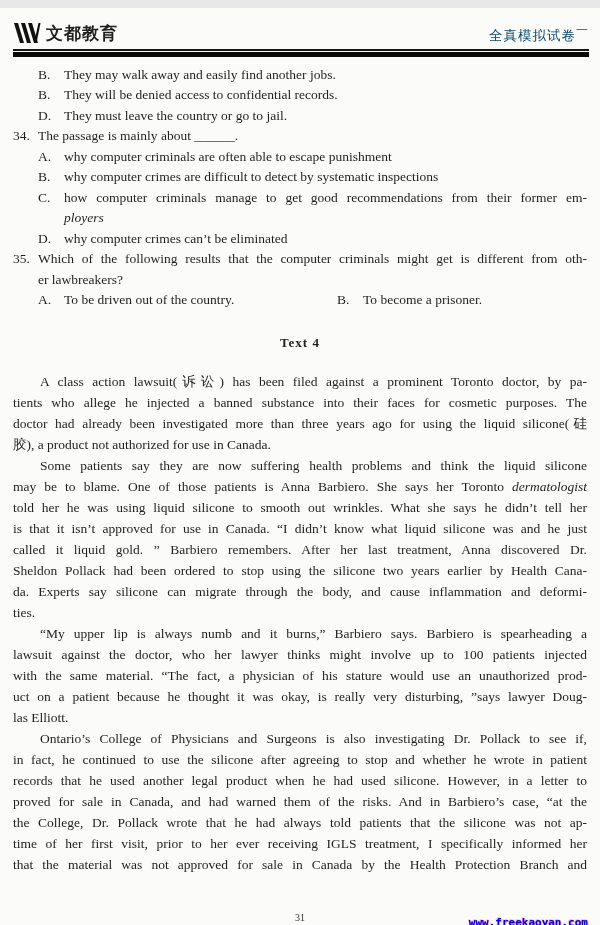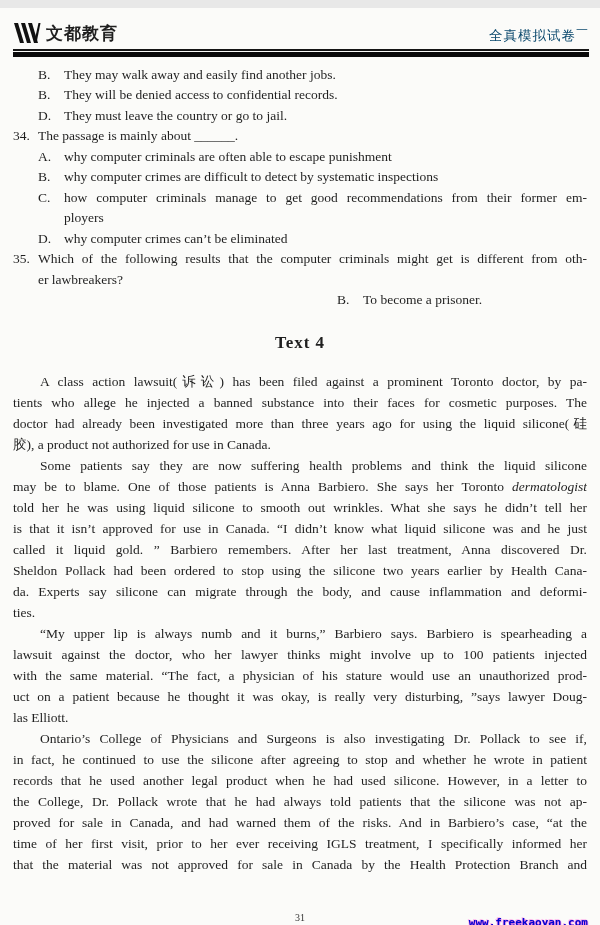--- a/index.html
+++ b/index.html
@@ -19,26 +19,26 @@
   .rule-thin  { height:1.5px; background:#161616; margin-top:3px; }
   .rule-thick { height:4.5px; background:#0a0a0a; margin-top:1.5px; }
   
   .content { margin:8px 13px 0 13px; font-size:13.5px; }
   .line { white-space:normal; overflow:hidden; }
   #questions .line { line-height:20.5px; height:20.5px; }
   #passage  .line { line-height:21px;   height:21px; }
   .j { text-align:justify; text-align-last:justify; }
   .opt   { padding-left:25px; }
   .cont1 { padding-left:25px; }
-  .cont2 { padding-left:51px; }
+  .cont2 { padding-left:51px;font-style:italic; }
   .lbl    { display:inline-block; width:26px; }
   .numlbl { display:inline-block; width:25px; }
   .cols { position:relative; padding-left:25px; }
   .cols .col2 { position:absolute; left:324px; top:0; }
-  .heading { text-align:center; font-weight:bold; font-size:17px;
+  .heading { text-align:center; font-weight:bold; font-size:13px;
              line-height:24px; margin:20px 0 16px 0; letter-spacing:1px; }
   .first { text-indent:27px; }
   
   .pagenum { position:absolute; bottom:10px; left:0; right:0; text-align:center;
              font-size:10px; color:#333; }
   .watermark { position:absolute; right:12px; bottom:4px;
                font-family:"DejaVu Sans Mono", monospace; font-weight:bold; font-size:11px;
                color:var(--wm, #0008cf);
                text-shadow:0 0 1px var(--wm-glow, #ff4fd8),
                            1px 1px 0 rgba(255,80,220,.30),
@@ -76,21 +76,21 @@
         <div class="line opt"><span class="lbl">B.</span><span>They will be denied access to confidential records.</span></div>
         <div class="line opt"><span class="lbl">D.</span><span>They must leave the country or go to jail.</span></div>
         <div class="line"><span class="numlbl">34.</span><span>The passage is mainly about ______.</span></div>
         <div class="line opt"><span class="lbl">A.</span><span>why computer criminals are often able to escape punishment</span></div>
         <div class="line opt"><span class="lbl">B.</span><span>why computer crimes are difficult to detect by systematic inspections</span></div>
         <div class="line opt j"><span class="lbl">C.</span><span>how computer criminals manage to get good recommendations from their former em-</span></div>
         <div class="line cont2"><span>ployers</span></div>
         <div class="line opt"><span class="lbl">D.</span><span>why computer crimes can’t be eliminated</span></div>
         <div class="line j"><span class="numlbl">35.</span><span>Which of the following results that the computer criminals might get is different from oth-</span></div>
         <div class="line cont1"><span>er lawbreakers?</span></div>
-        <div class="line cols"><span class="col2"><span class="lbl">B.</span><span>To become a prisoner.</span></span></div>
+        <div class="line cols"><span><span class="lbl">A.</span><span>To be driven out of the country.</span></span><span class="col2"><span class="lbl">B.</span><span>To become a prisoner.</span></span></div>
       </div>
     <div class="heading">Text 4</div>
     <div id="passage">
         <div class="para">
           <div class="line first j"><span>A class action lawsuit(诉讼) has been filed against a prominent Toronto doctor, by pa-</span></div>
           <div class="line j"><span>tients who allege he injected a banned substance into their faces for cosmetic purposes. The</span></div>
           <div class="line j"><span>doctor had already been investigated more than three years ago for using the liquid silicone(硅</span></div>
           <div class="line"><span>胶), a product not authorized for use in Canada.</span></div>
         </div>
         <div class="para">
@@ -107,22 +107,22 @@
           <div class="line first j"><span>“My upper lip is always numb and it burns,” Barbiero says. Barbiero is spearheading a</span></div>
           <div class="line j"><span>lawsuit against the doctor, who her lawyer thinks might involve up to 100 patients injected</span></div>
           <div class="line j"><span>with the same material. “The fact, a physician of his stature would use an unauthorized prod-</span></div>
           <div class="line j"><span>uct on a patient because he thought it was okay, is really very disturbing, ”says lawyer Doug-</span></div>
           <div class="line"><span>las Elliott.</span></div>
         </div>
         <div class="para">
           <div class="line first j"><span>Ontario’s College of Physicians and Surgeons is also investigating Dr. Pollack to see if,</span></div>
           <div class="line j"><span>in fact, he continued to use the silicone after agreeing to stop and whether he wrote in patient</span></div>
           <div class="line j"><span>records that he used another legal product when he had used silicone. However, in a letter to</span></div>
+          <div class="line j"><span>proved for sale in Canada, and had warned them of the risks. And in Barbiero’s case, “at the</span></div>
           <div class="line j"><span>the College, Dr. Pollack wrote that he had always told patients that the silicone was not ap-</span></div>
-          <div class="line j"><span>proved for sale in Canada, and had warned them of the risks. And in Barbiero’s case, “at the</span></div>
           <div class="line j"><span>time of her first visit, prior to her ever receiving IGLS treatment, I specifically informed her</span></div>
           <div class="line j"><span>that the material was not approved for sale in Canada by the Health Protection Branch and</span></div>
         </div>
       </div>
   </div>
 
   <div class="pagenum">31</div>
   <div class="watermark">www.freekaoyan.com</div>
 
 </div>

